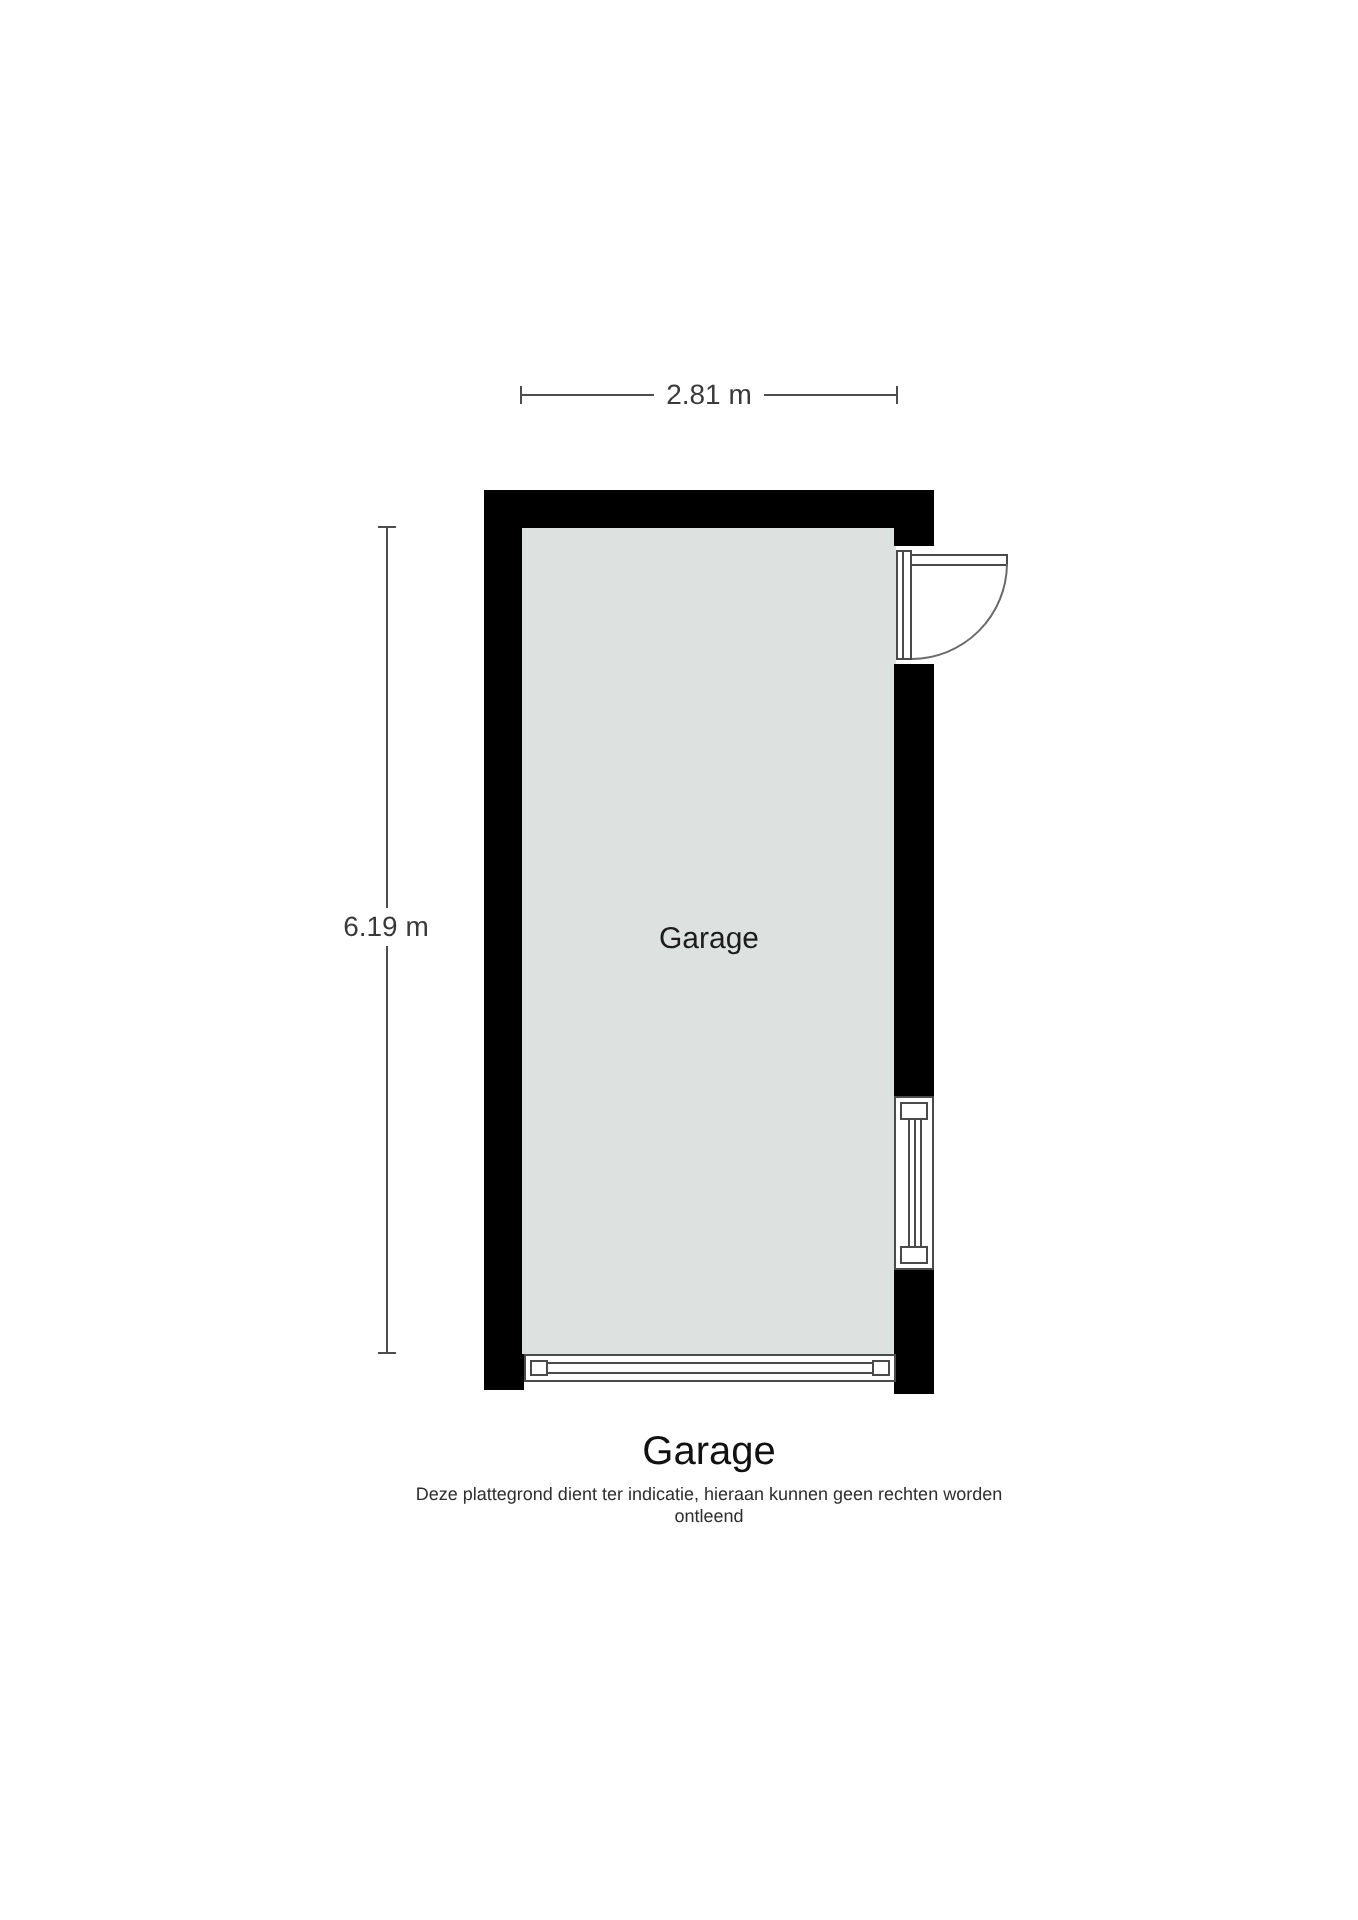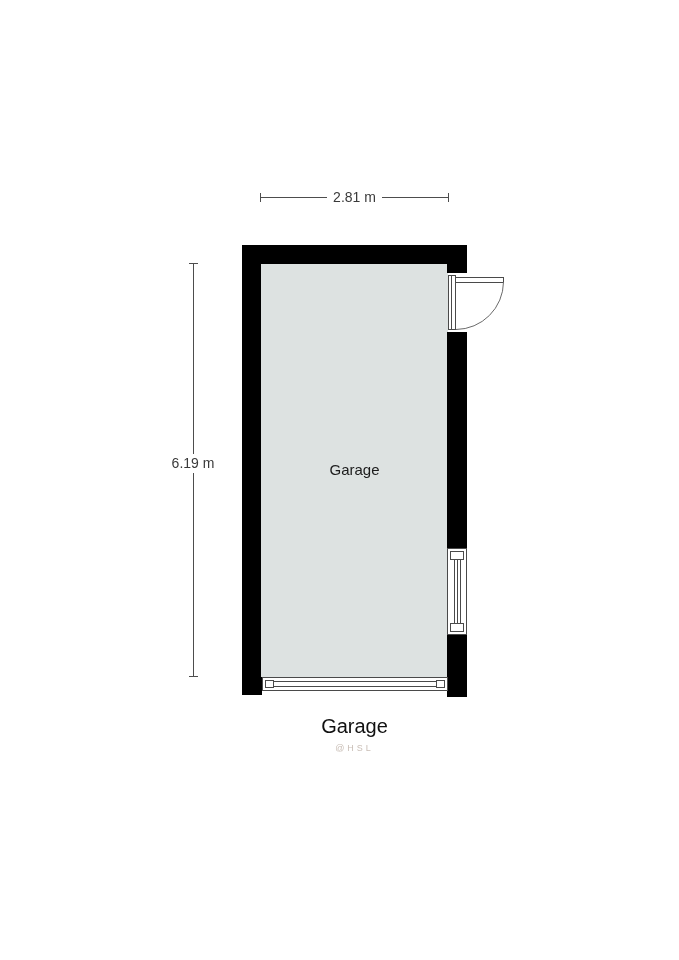--- a/index.html
+++ b/index.html
@@ -108,16 +108,16 @@
       <div class="hline" style="top:8px;"></div>
     </div>
 
     <div class="room-label-wrap" style="left:19px; top:216px; width:187px;">
       <span class="room-label">Garage</span>
     </div>
   </div>
 
   <div class="caption" style="left:192px; top:713px; width:325px;">
     <div class="caption-title">Garage</div>
-    <div class="caption-watermark">@HSL</div>
+    <div class="caption-disclaimer">Deze plattegrond dient ter indicatie, hieraan kunnen geen rechten worden ontleend</div>
   </div>
 
 </div>
 
 </body></html>

